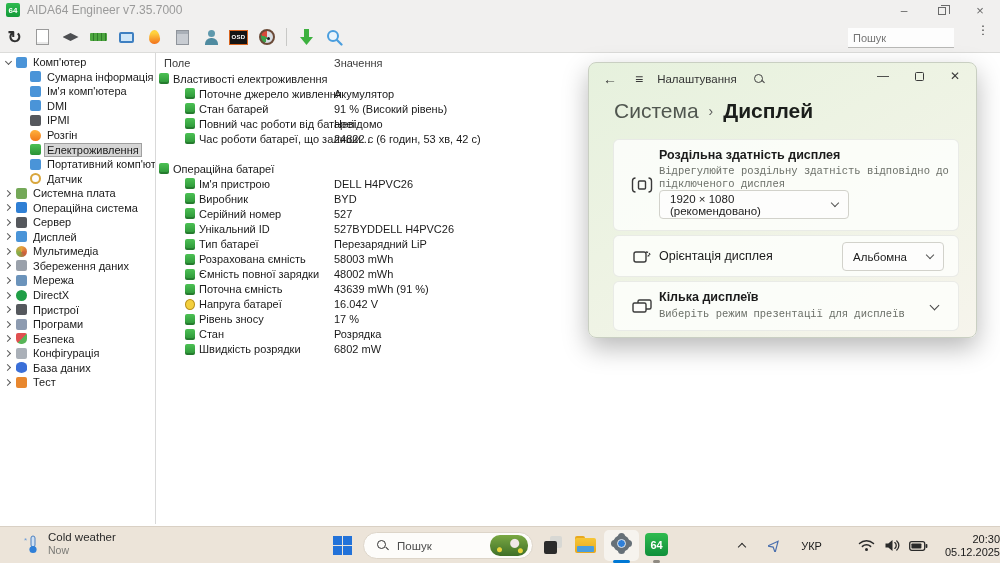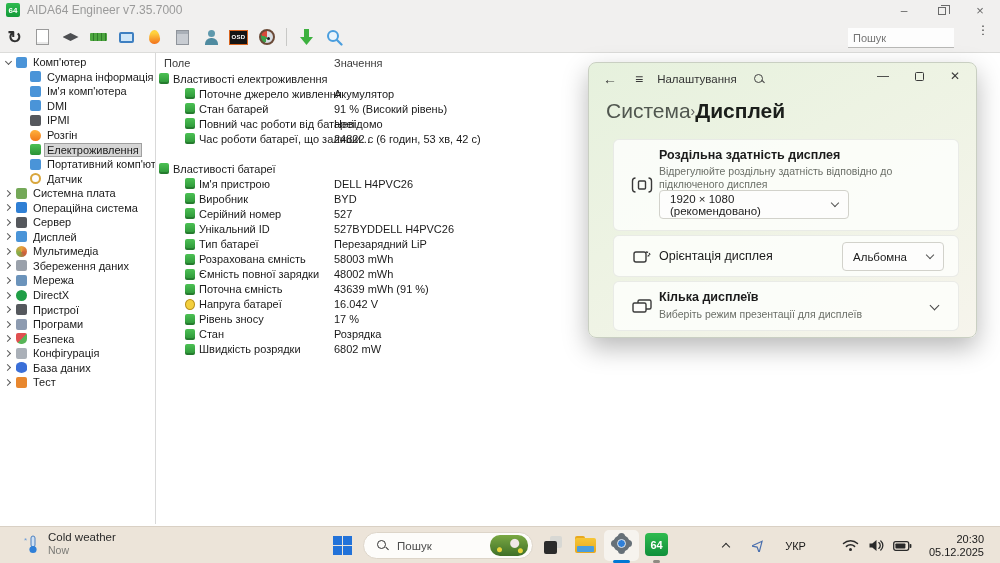--- a/index.html
+++ b/index.html
@@ -83,32 +83,32 @@
   .set-back { margin-left:14px; font-size:14px; color:#3a3a3a; }
   .set-burger { margin-left:18px; font-size:14px; color:#3a3a3a; }
   .set-apptitle { margin-left:14px; font-size:11.5px; color:#333; }
   .mag { position:relative; width:13px; height:13px; }
   .mag::before { content:""; position:absolute; left:1px; top:1px; width:7px; height:7px; border:1.4px solid #444; border-radius:50%; }
   .mag::after { content:""; position:absolute; left:8.5px; top:8.5px; width:4px; height:1.4px; background:#444; transform:rotate(45deg); }
   .set-search { margin-left:16px; }
   .set-btns { position:absolute; right:10px; top:4px; display:flex; gap:14px; align-items:center; }
   .set-btns .b { width:22px; height:18px; display:flex; align-items:center; justify-content:center; color:#3a3a3a; font-size:12px; }
   .sq { width:9px; height:9px; border:1px solid #3a3a3a; border-radius:1.5px; }
-  .set-crumb { position:absolute; left:17px; top:36px; display:flex; align-items:center; }
+  .set-crumb { position:absolute; left:25px; top:36px; display:flex; align-items:center; gap:10px; }
   .crumb-root { font-size:21px; color:#50564f; }
   .crumb-sep { font-size:14px; color:#5a5a5a; }
   .crumb-page { font-size:21px; font-weight:bold; color:#1b1e1b; }
 
   .card { position:absolute; left:24px; width:346px; background:rgba(253,254,251,.85); border:1px solid rgba(0,0,0,.07); border-radius:6px; }
   .card1 { top:76px; height:92px; }
   .card2 { top:172px; height:42px; }
   .card3 { top:218px; height:50px; border-bottom-left-radius:6px; }
   .card-ic { position:absolute; left:12px; top:0; bottom:0; width:32px; display:flex; align-items:center; justify-content:center; color:#3a3a3a; }
   .card-title { position:absolute; left:45px; top:8px; font-size:12.5px; font-weight:bold; color:#1b1b1b; }
-  .card-sub { position:absolute; left:45px; font-size:10.5px; color:#6b6f68; }
+  .card-sub { position:absolute; left:45px; font-size:10.5px; color:#6b6f68;font-family:Liberation Mono, monospace; }
   .dd { position:absolute; display:flex; align-items:center; justify-content:space-between; background:#fdfdfc; border:1px solid #d2d2cb; border-radius:4px; padding:0 10px; font-size:11.5px; color:#1b1b1b; }
   .dd .chev-dn { width:6px; height:6px; border-right:1.4px solid #555; border-bottom:1.4px solid #555; transform:rotate(45deg); margin-left:10px; margin-top:-3px; }
   .dd1 { left:45px; top:50px; width:190px; height:29px; }
   .dd2 { right:14px; top:6px; width:102px; height:29px; }
   .c2-title { position:absolute; left:45px; top:13px; font-size:12.5px; color:#1b1b1b; }
   .c3-chev { position:absolute; right:20px; top:20px; width:7px; height:7px; border-right:1.4px solid #444; border-bottom:1.4px solid #444; transform:rotate(45deg); }
 
   
   .taskbar { position:absolute; left:0; top:526px; width:1000px; height:37px; background:#ece4d9; border-top:1px solid #d9d0c4; }
   .weather { position:absolute; left:24px; top:4px; display:flex; align-items:center; gap:8px; }
@@ -132,21 +132,21 @@
   .gear::after { content:""; position:absolute; inset:4px; border-radius:50%; background:#2f7fd8; border:1px solid #e8e8e8; }
   .ind-gear { position:absolute; left:613px; top:33px; width:17px; height:3px; border-radius:2px; background:#0078d4; }
   .aida-task { position:absolute; left:645px; top:6px; width:23px; height:23px; border-radius:4px; background:linear-gradient(#2fbb4f,#0f8f3a); color:#fff; font-size:11px; font-weight:bold; display:flex; align-items:center; justify-content:center; }
   .ind-aida { position:absolute; left:653px; top:33px; width:7px; height:3px; border-radius:2px; background:#8f8a82; }
   .tray { position:absolute; right:0; top:0; height:37px; display:flex; align-items:center; }
   .chev-up { width:8px; height:8px; position:relative; margin-right:22px; }
   .chev-up::before { content:""; position:absolute; left:1px; top:2px; width:5px; height:5px; border-left:1.4px solid #2a2a2a; border-top:1.4px solid #2a2a2a; transform:rotate(45deg); }
   .loc-ic { margin-right:20px; }
   .tray-lang { font-size:11px; color:#1a1a1a; margin-right:36px; }
   .tray-svg { margin-right:9px; }
-  .tray-clock { text-align:right; font-size:11px; color:#1a1a1a; line-height:13px; margin-left:8px; margin-right:16px; }
+  .tray-clock { text-align:right; font-size:11px; color:#1a1a1a; line-height:13px; margin-left:8px; margin-right:0; }
 
   .arrow-dl { display:block; }
 </style>
 </head>
 <body>
 
 <div class="screen">
 
   <div class="aida">
     <div class="aida-top">
@@ -386,21 +386,21 @@
         </div>
 
         <div class="crow blank">
 
           <span class="rl"></span>
           <span class="rv"></span>
         </div>
 
         <div class="crow grp">
           <span class="ri ri-batt"></span>
-          <span class="rl">Властивості батареї</span>
+          <span class="rl">Операційна батареї</span>
           <span class="rv"></span>
         </div>
 
         <div class="crow itm">
           <span class="ri ri-batt"></span>
           <span class="rl">Ім'я пристрою</span>
           <span class="rv">DELL H4PVC26</span>
         </div>
 
         <div class="crow itm">

